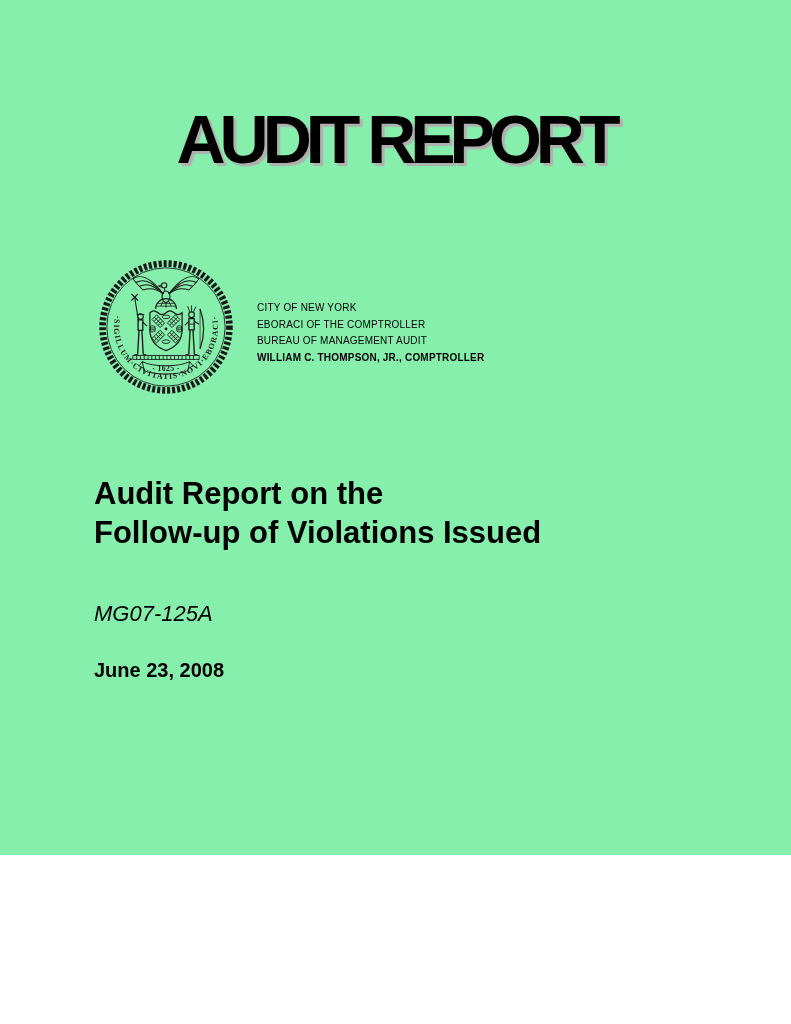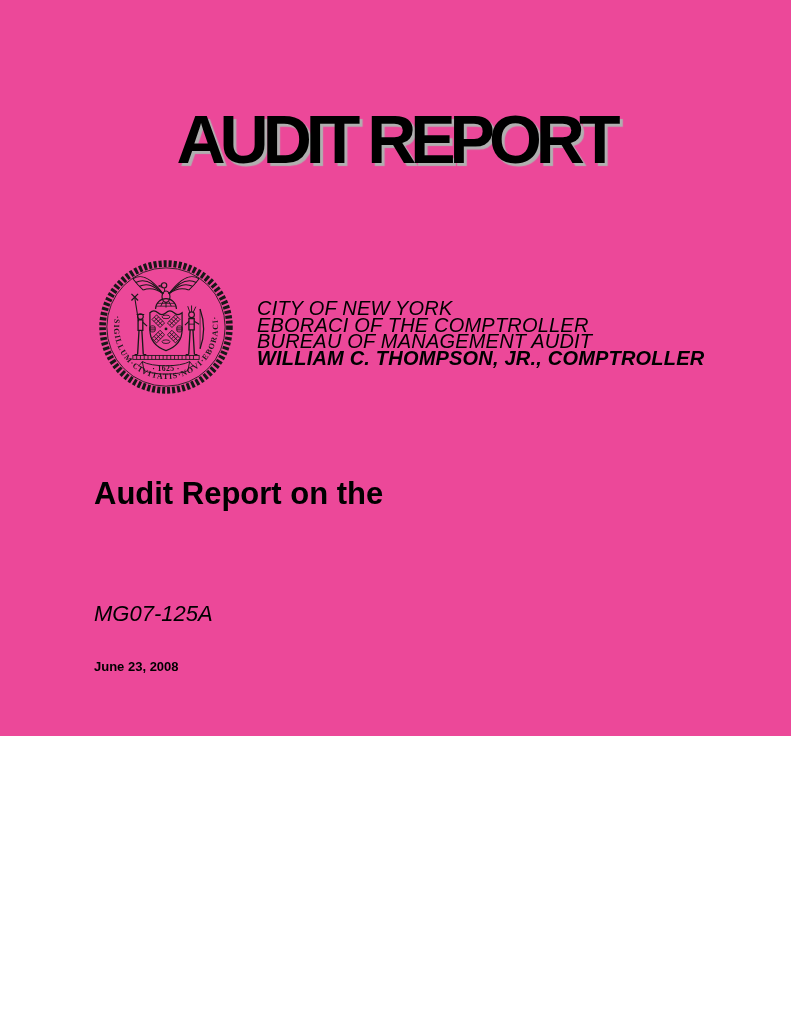--- a/index.html
+++ b/index.html
@@ -4,22 +4,22 @@
 <title>AUDIT REPORT</title>
 <style>
   html, body {
     margin: 0;
     padding: 0;
     background: #ffffff;
   }
   .page {
     position: relative;
     width: 791px;
-    height: 736px;
-    background: #ec4899;
+    height: 855px;
+    background: #86efac;
     overflow: hidden;
     font-family: "Liberation Sans", sans-serif;
     color: #000000;
   }
   .title {
     position: absolute;
     top: 100px;
     left: 0;
     right: 0;
     margin: 0;
@@ -36,25 +36,24 @@
     left: 95px;
     top: 256px;
     width: 142px;
     height: 142px;
   }
   .seal svg { width: 100%; height: 100%; display: block; }
   .agency {
     position: absolute;
     left: 257px;
     top: 300px;
-    font-size: 20px;
+    font-size: 10px;
     line-height: 16.5px;
     letter-spacing: 0.2px;
     white-space: nowrap;
-    font-style: italic;
   }
   .agency .line4 { font-weight: bold; text-align: center; }
   .heading {
     position: absolute;
     left: 94px;
     top: 475px;
     font-size: 31px;
     font-weight: bold;
     line-height: 38.5px;
     white-space: nowrap;
@@ -64,21 +63,21 @@
     left: 94px;
     top: 601px;
     font-size: 22px;
     font-style: italic;
     white-space: nowrap;
   }
   .report-date {
     position: absolute;
     left: 94px;
     top: 659px;
-    font-size: 13px;
+    font-size: 20px;
     font-weight: bold;
     white-space: nowrap;
   }
   
   .seal .ink { stroke: #181818; fill: none; }
   .seal text { fill: #181818; }
 </style>
 </head>
 <body>
 
@@ -176,19 +175,20 @@
 
   <div class="agency">
     <div class="line1">CITY OF NEW YORK</div>
     <div class="line2">EBORACI OF THE COMPTROLLER</div>
     <div class="line3">BUREAU OF MANAGEMENT AUDIT</div>
     <div class="line4">WILLIAM C. THOMPSON, JR., COMPTROLLER</div>
   </div>
 
   <div class="heading">
     <div>Audit Report on the</div>
+    <div>Follow-up of Violations Issued</div>
   </div>
 
   <div class="report-number">MG07-125A</div>
 
   <div class="report-date">June 23, 2008</div>
 
 </div>
 
 </body></html>

